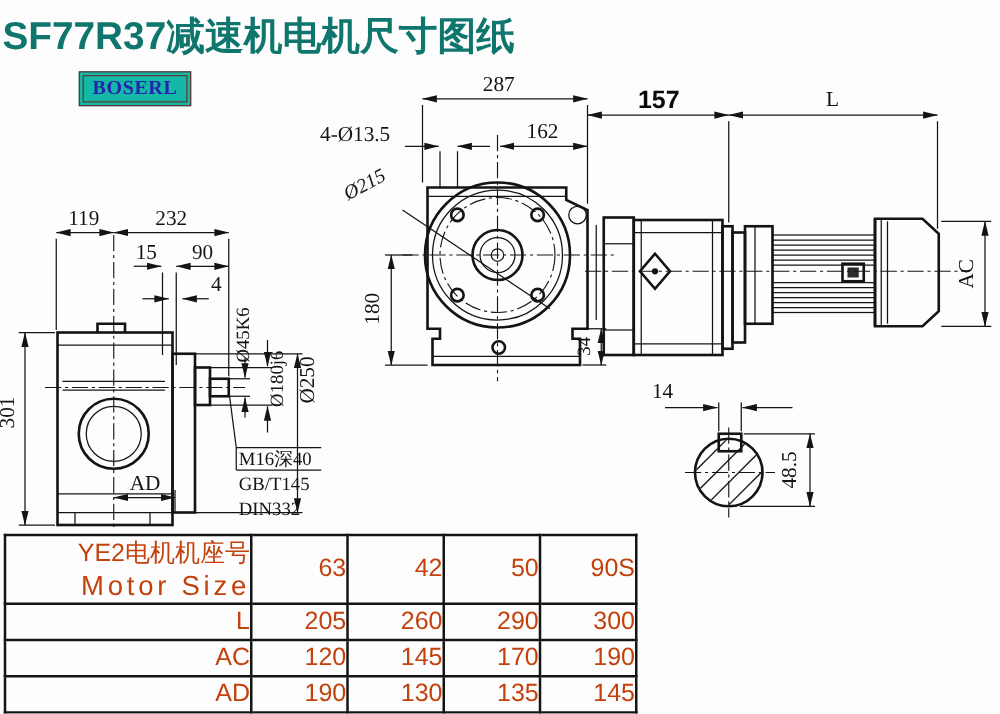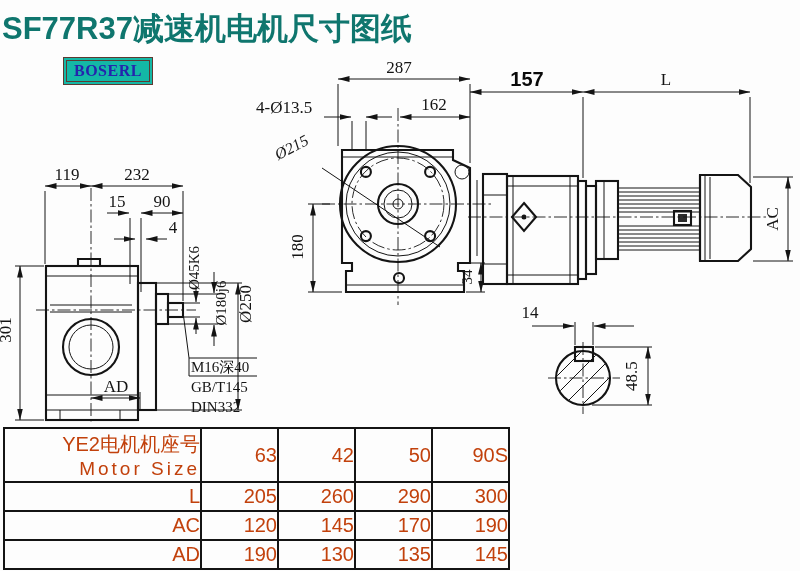--- a/index.html
+++ b/index.html
@@ -21,21 +21,21 @@
   .dti{font-family:"Liberation Serif",serif;font-size:16px;font-style:italic;fill:#141414;}
   .note{font-family:"Liberation Serif",serif;font-size:15px;fill:#141414;}
   #dimtable{position:absolute;left:3px;top:427px;border-collapse:collapse;}
   #dimtable td{border:2px solid #141414;text-align:right;vertical-align:middle;
                color:#c2410c;font-size:20px;padding:0;margin-left:41px;}
   #dimtable td.c0{width:195px;}
   #dimtable td.cn{width:75px;}
   #dimtable tr.hdr td{height:52px;}
   #dimtable tr.r td{height:27px;}
   .hl1{font-size:20px;}
-  .hl2{font-size:19px;letter-spacing:3px;}
+  .hl2{font-size:22px;letter-spacing:3px;}
 </style>
 </head>
 <body>
 
 <div id="stage">
 
   <svg width="800" height="571" viewBox="0 0 800 571">
     <defs>
       <marker id="arr" viewBox="0 0 12 8" refX="11.5" refY="4" markerWidth="12" markerHeight="8" orient="auto-start-reverse" markerUnits="userSpaceOnUse">
         <path d="M11.8,4 L0,1.1 L0,6.9 Z" fill="#141414" stroke="none"></path>

